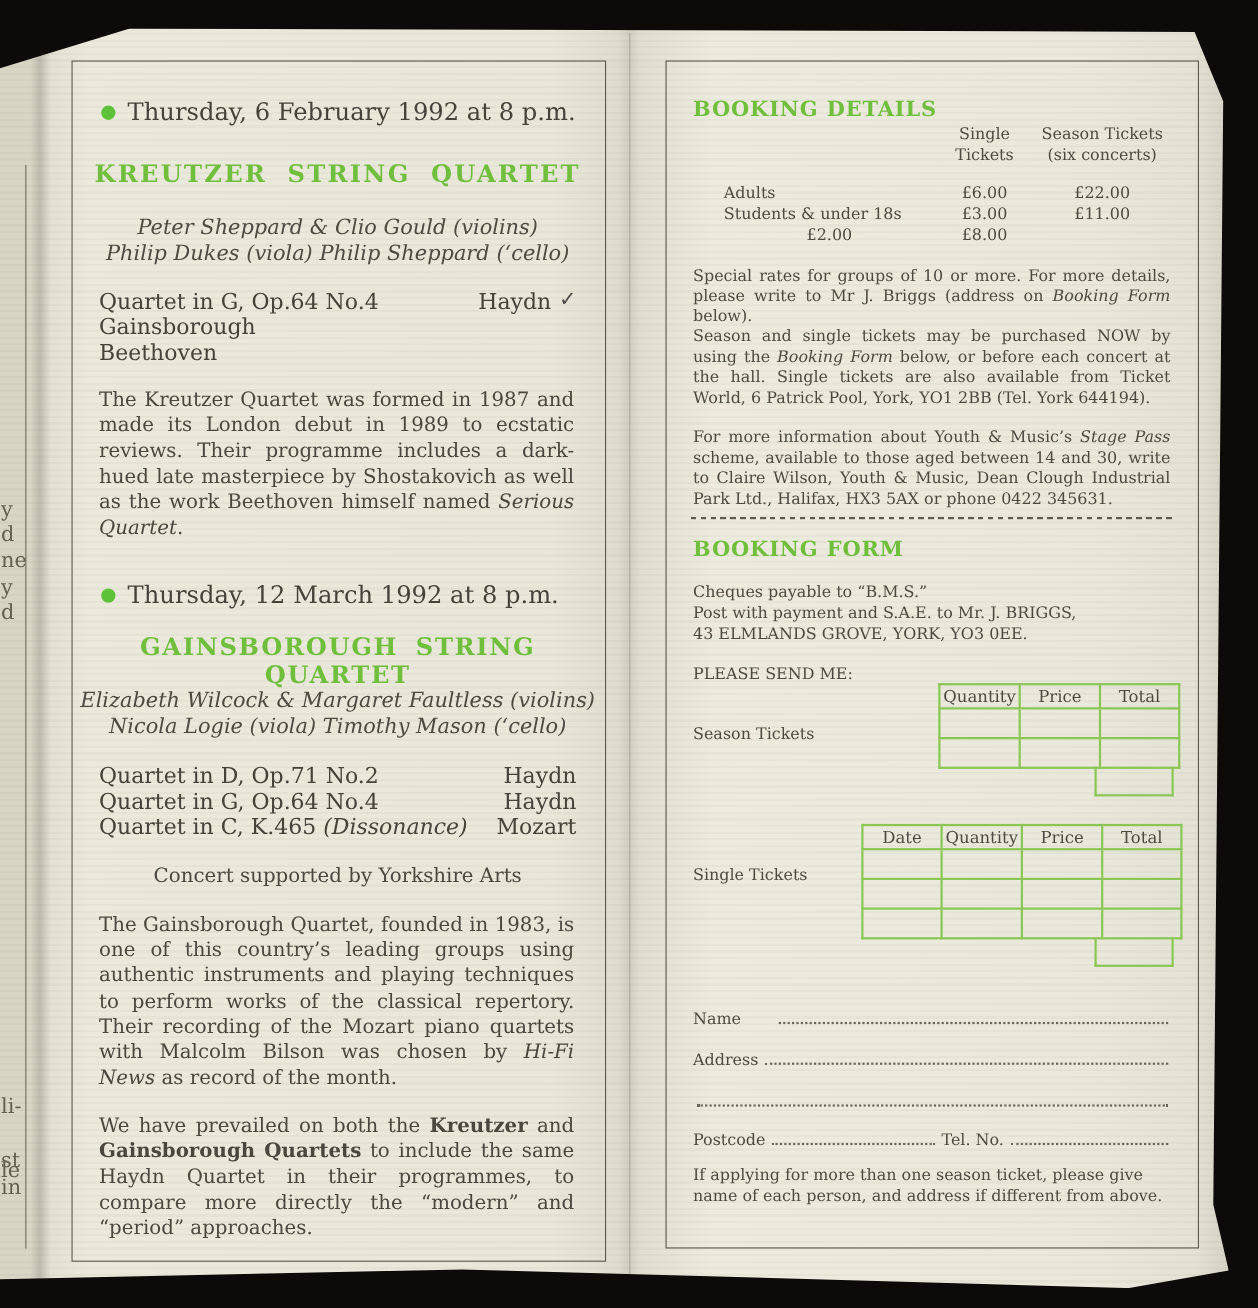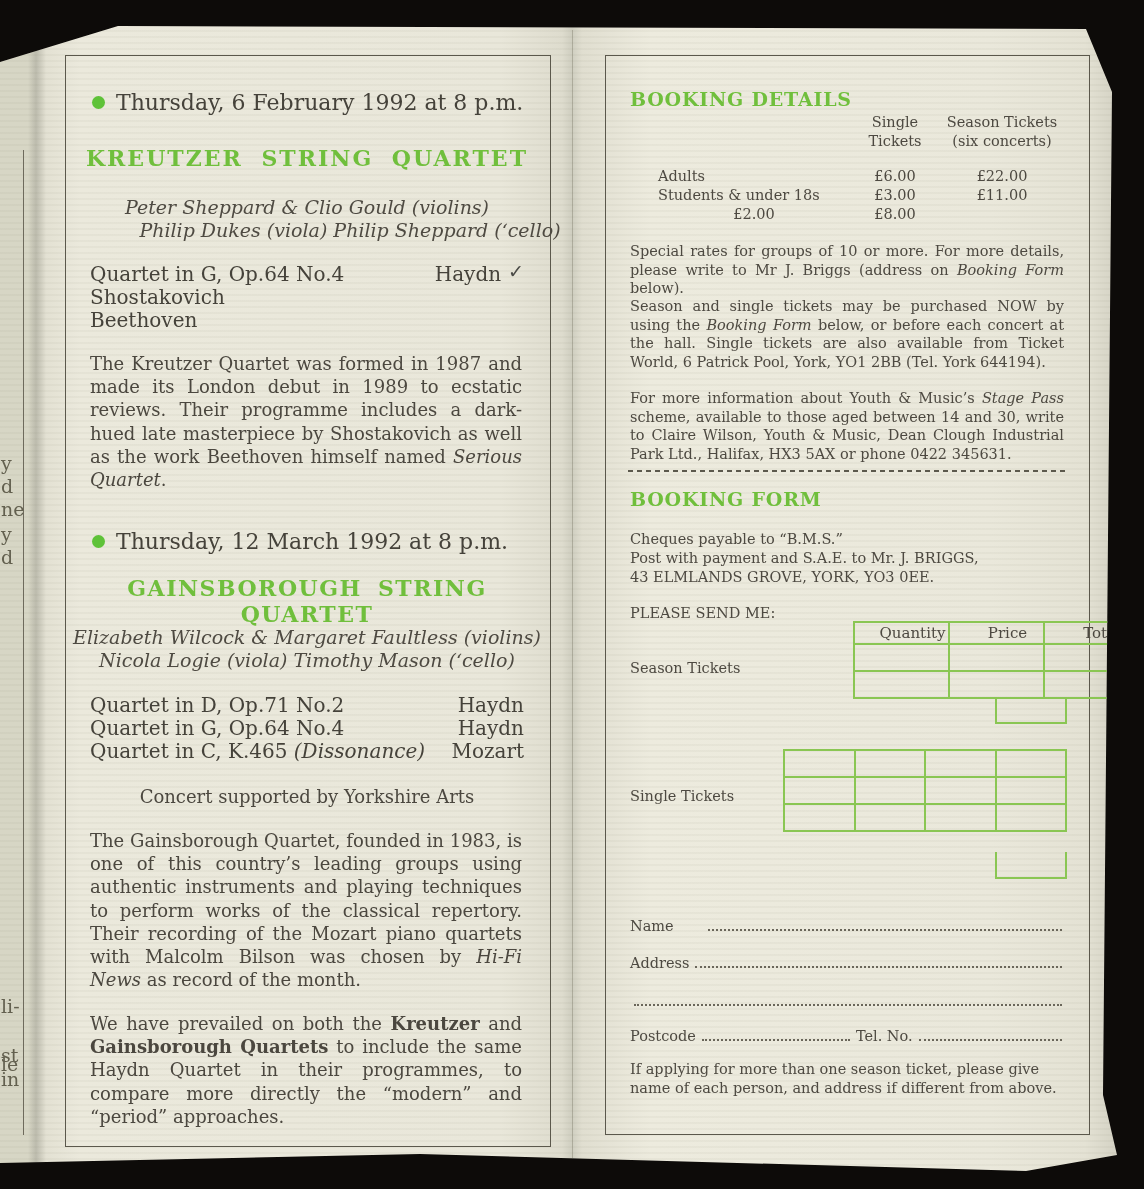--- a/index.html
+++ b/index.html
@@ -31,21 +31,21 @@
   .rp{font-size:14.5px;line-height:18.6px;color:#4d4941;}
   .head-green{font-weight:bold;font-size:19px;letter-spacing:0.8px;color:#70bf3c;}
   .pd-grid{left:630px;width:434px;display:grid;grid-template-columns:28px 1fr 90px 124px;}
   .pd-grid .c{text-align:center;}
   .para-r{left:630px;width:434px;text-align:justify;}
   .dashes{left:628px;width:438px;height:2px;
           background:repeating-linear-gradient(90deg,#5c594d 0 5px,rgba(0,0,0,0) 5px 9px);}
   .ftable{position:absolute;border-collapse:collapse;table-layout:fixed;}
   .ftable td{border:2px solid #8ac653;padding:0;text-align:center;font-size:15px;color:#4d4941;
              font-family:"DejaVu Serif","Liberation Serif",serif;}
-  .ftable .hd td{height:20px;padding-left:22px;}
+  .ftable .hd td{height:20px;}
   .ftable .bd td{height:25px;}
   .hang{position:absolute;border:2px solid #8ac653;border-top:none;}
   .leader{display:flex;align-items:baseline;left:630px;width:434px;font-size:14.5px;color:#4d4941;}
   .dots{flex:1 1 auto;border-bottom:2px dotted #6a665a;margin:0 2px 3px 6px;height:14px;}
   .dots-fixed{border-bottom:2px dotted #6a665a;height:14px;margin:0 2px 3px 6px;}
 </style>
 </head>
 <body>
 
 <div class="canvas">
@@ -71,29 +71,29 @@
     <div>
 
       <div class="abs date-line" style="left:92px;top:90px;">
         <span class="bullet"></span>
         <span>Thursday, 6 February 1992 at 8 p.m.</span>
       </div>
 
       <div class="abs qtitle" style="top:145px;">KREUTZER STRING QUARTET</div>
 
       <div class="abs perf" style="top:196px;">Peter Sheppard &amp; Clio Gould (violins)</div>
-      <div class="abs perf" style="top:219px;padding-left:43px;">Philip Dukes (viola)  Philip Sheppard (‘cello)</div>
+      <div class="abs perf" style="top:219px;">Philip Dukes (viola)  Philip Sheppard (‘cello)</div>
 
       <div class="abs works" style="top:262px;">
         <div class="wrow">
           <span>Quartet in G, Op.64 No.4</span>
           <span><span>Haydn</span><span class="check">✓</span></span>
         </div>
         <div class="wrow">
-          <span>Shostakovich</span>
+          <span>Gainsborough</span>
         </div>
         <div class="wrow">
           <span>Beethoven</span>
         </div>
       </div>
 
       <div class="abs para-l" style="top:352px;"><span>The Kreutzer Quartet was formed in 1987 and made its London debut in 1989 to ecstatic reviews. Their programme includes a dark-hued late masterpiece by Shostakovich as well as the work Beethoven himself named </span><span style="font-style: italic;">Serious Quartet</span><span>.</span></div>
 
       <div class="abs date-line" style="left:92px;top:529px;">
         <span class="bullet"></span>
@@ -194,20 +194,26 @@
               <td></td>
               <td></td>
             </tr>
       </tbody>
         </table>
       <div class="hang" style="left:995px;top:697px;width:68px;height:25px;"></div>
 
       <div class="abs" style="left:630px;top:787px;">Single Tickets</div>
       <table class="ftable" style="left:783px;top:749px;width:284px;">
         <tbody>
+            <tr class="hd">
+          <td style="width:70px;">Date</td>
+          <td style="width:71px;">Quantity</td>
+          <td style="width:71px;">Price</td>
+          <td style="width:70px;">Total</td>
+        </tr>
         <tr class="bd">
               <td></td>
               <td></td>
               <td></td>
               <td></td>
             </tr>
         <tr class="bd">
               <td></td>
               <td></td>
               <td></td>

